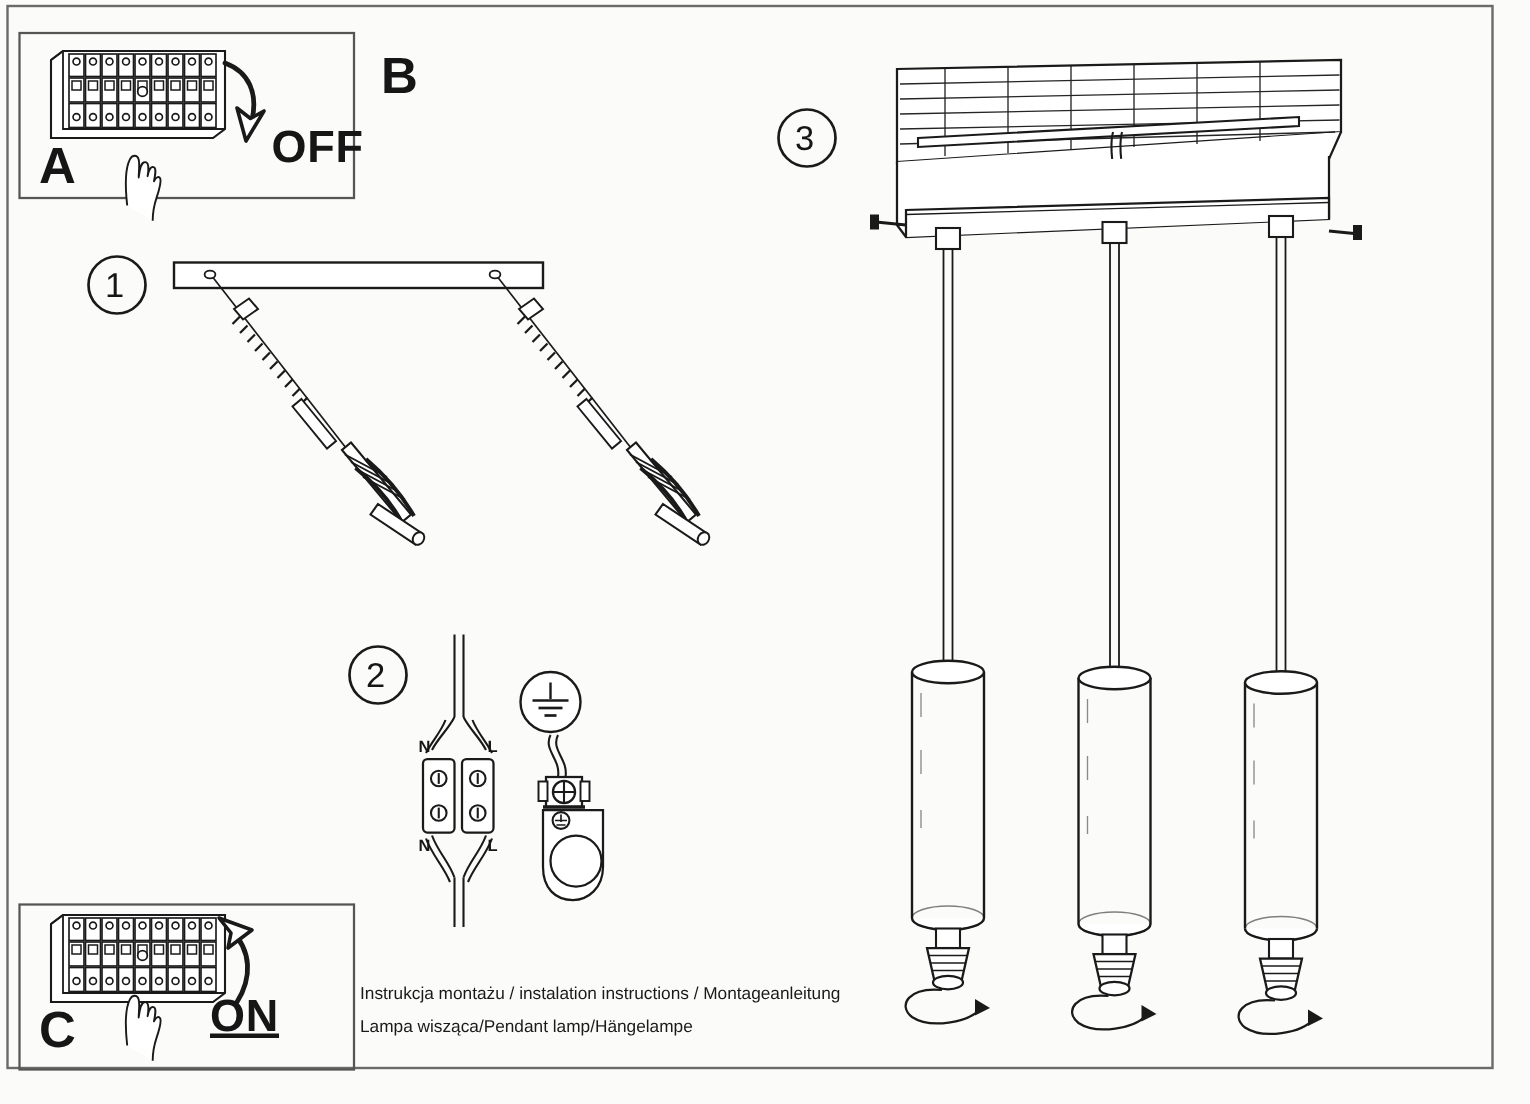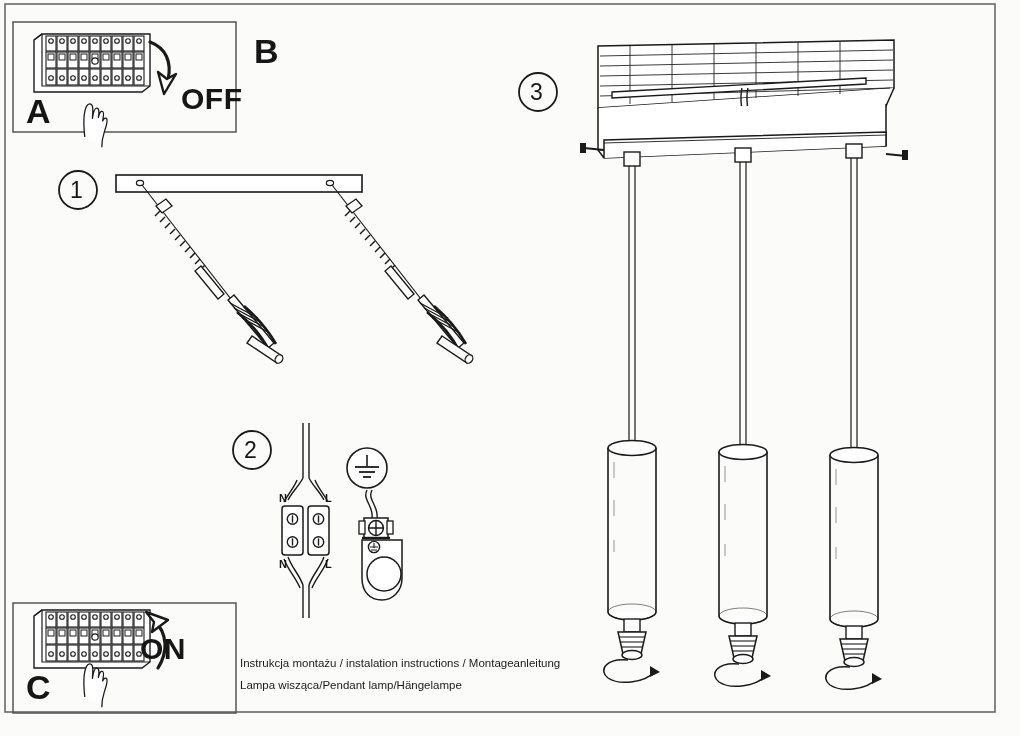--- a/index.html
+++ b/index.html
@@ -419,21 +419,21 @@
     </g>
   </g>
 </svg>
 
 <div class="txt lbl-big" style="left:26px;top:92px;">A</div>
 <div class="txt lbl-state" style="left:140px;top:82px;margin-left:41px;">OFF</div>
 
 <div class="txt lbl-big" style="left:254px;top:32px;">B</div>
 
 <div class="txt lbl-big" style="left:26px;top:668px;">C</div>
-<div class="txt lbl-state" style="left:140px;top:632px;">ON</div>
+<div class="txt lbl-state" style="left:140px;top:661px;text-decoration:underline;">ON</div>
 
 <div class="txt num" style="left:70px;top:177px;">1</div>
 <div class="txt num" style="left:244px;top:437px;">2</div>
 <div class="txt num" style="left:530px;top:79px;">3</div>
 
 <div class="txt lbl-nl" style="left:279px;top:492px;">N</div>
 <div class="txt lbl-nl" style="left:325px;top:492px;">L</div>
 <div class="txt lbl-nl" style="left:279px;top:558px;">N</div>
 <div class="txt lbl-nl" style="left:325px;top:558px;">L</div>
 

